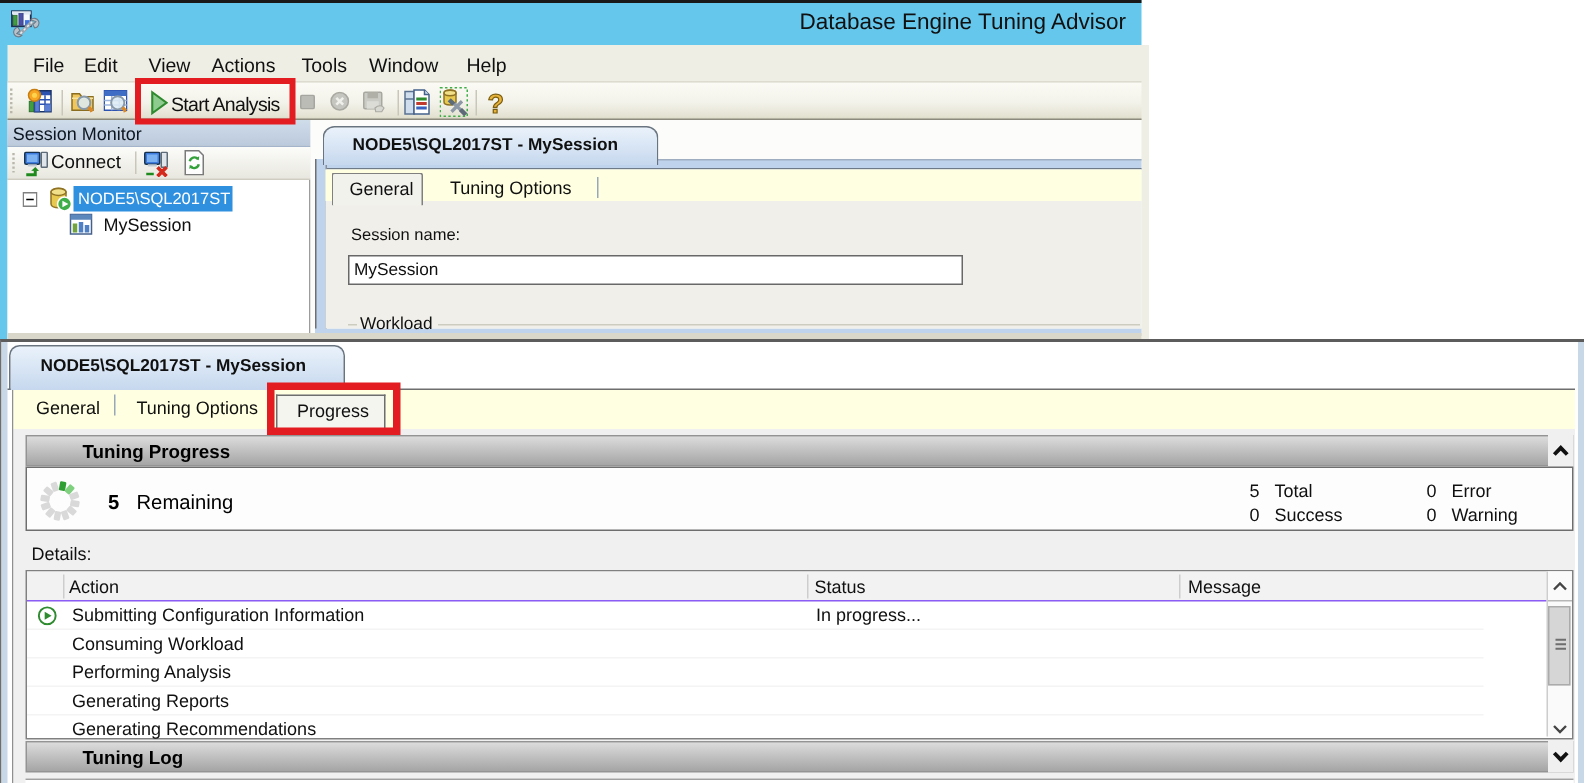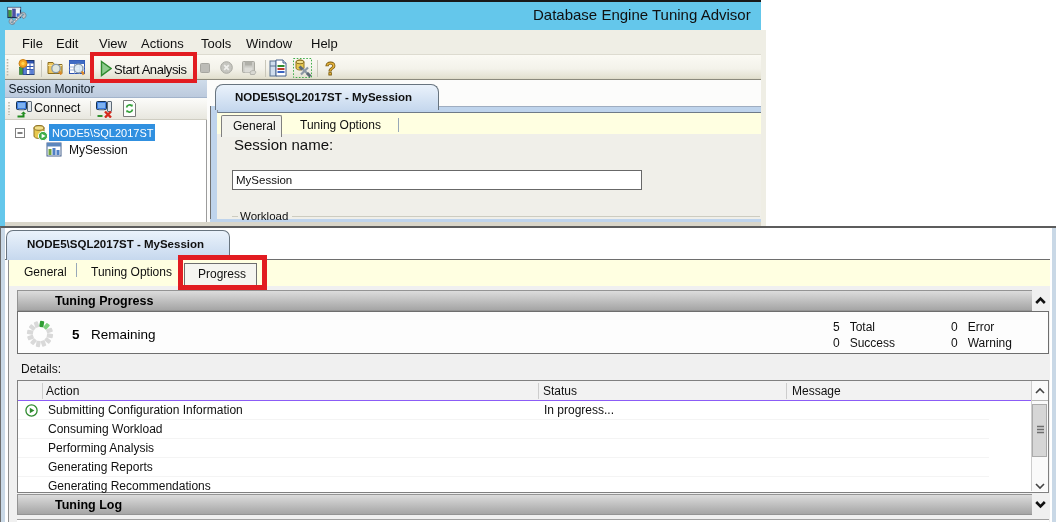--- a/index.html
+++ b/index.html
@@ -33,21 +33,21 @@
 #bband-bot{left:210px;top:219px;width:551px;height:5px;background:#bfd4ec;}
 #winbot{left:5px;top:222px;width:756px;height:4px;background:#d9d6ca;}
 #tab1{z-index:2;left:215px;top:84px;width:222px;height:25px;background:linear-gradient(#eaf2fb,#c6d8ee);border:1px solid #68747f;border-bottom:none;border-radius:8px 8px 0 0;}
 #tab1 span{position:absolute;left:19px;top:6px;font-size:11.5px;font-weight:bold;color:#101010;}
 #tpage{left:217px;top:113px;width:544px;height:106px;background:#f0efe9;}
 #creamstrip1{left:217px;top:113px;width:544px;height:21px;background:#ffffe1;}
 #gen1{left:221px;top:115px;width:59px;height:21px;background:#f2f2ed;border:1px solid #808080;border-bottom:none;border-radius:2px 2px 0 0;}
 #gen1 span{position:absolute;left:11px;top:3px;font-size:12px;color:#101010;}
 #tun1{left:300px;top:118px;font-size:12px;color:#101010;}
 .vbar1{position:absolute;top:119px;width:1px;height:14px;background:#98a8b8;}
-#sessname{left:234px;top:136px;font-size:15px;color:#101010;}
+#sessname{left:234px;top:151px;font-size:11px;color:#101010;}
 #input1{left:232px;top:170px;width:408px;height:18px;border:1px solid #686868;background:#fff;}
 #input1 span{position:absolute;left:3px;top:3px;font-size:11.5px;color:#101010;}
 #workload{left:240px;top:210px;font-size:11.5px;color:#101010;}
 .gbline{position:absolute;height:1px;background:#cdccc0;}
 
 .redbox{position:absolute;border:4px solid #e21c21;z-index:5;}
 #red1{left:90px;top:52px;width:99px;height:23px;border-width:4.5px;}
 #red2{left:178px;top:255px;width:79px;height:25px;border-width:5px;}
 
 #botwin{left:0;top:226px;width:1055px;height:294px;background:#fff;border-top:2px solid #5c5c5c;border-left:1px solid #6e6e6e;}

